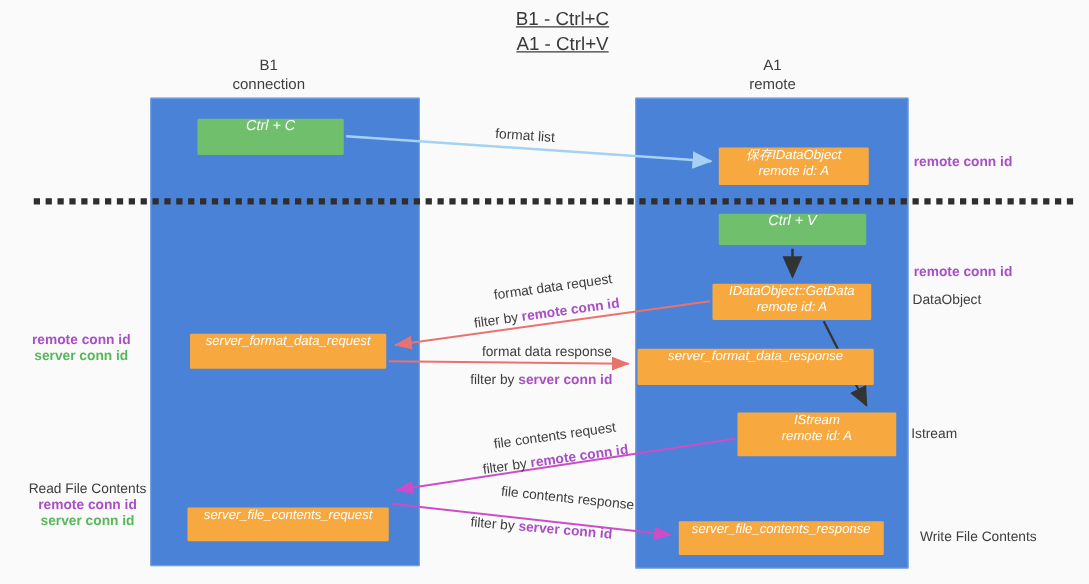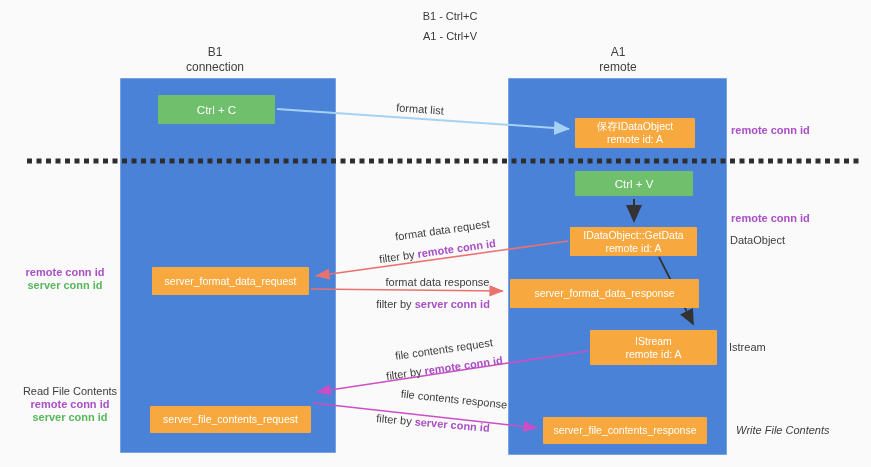--- a/index.html
+++ b/index.html
@@ -3,25 +3,25 @@
 <meta charset="utf-8">
 <style>
   html,body{margin:0;padding:0;background:#fafafa;}
   .canvas{
     position:relative;width:871px;height:467px;overflow:hidden;
     background:#fafafa;
     font-family:"Liberation Sans","DejaVu Sans",sans-serif;
     color:#3d3d3d;
   }
   .abs{position:absolute;}
-  .title{left:330px;top:6px;width:240px;text-align:center;font-size:11px;line-height:20px;color:#3a3a3a;}
+  .title{left:330px;top:6px;width:240px;text-align:center;font-size:15px;line-height:20px;color:#3a3a3a;text-decoration:underline;}
   .lane-header{width:120px;text-align:center;font-size:12px;line-height:15px;color:#3f3f3f;}
   .lane{background:#4a82d8;border-radius:1px;box-shadow:inset 0 0 0 1px rgba(255,255,255,0.25);}
-  .box{display:flex;flex-direction:column;justify-content:center;align-items:center;
-       color:#fff;text-align:center;border-radius:1px;}
+  .box{display:flex;flex-direction:column;align-items:center;
+       color:#fff;text-align:center;border-radius:1px;font-style:italic;}
   .gbox{background:#6fbf6d;font-size:11.5px;}
   .obox{background:#f7a940;font-size:10.5px;line-height:13px;}
   .lbl{font-size:11px;line-height:13px;color:#3d3d3d;text-align:center;white-space:nowrap;}
   .purple{color:#a94fc5;font-weight:bold;}
   .greent{color:#57b75b;font-weight:bold;}
   svg.overlay{position:absolute;left:0;top:0;pointer-events:none;}
 </style>
 </head>
 <body>
 
@@ -139,21 +139,21 @@
   <div class="abs lbl" style="left:395px;top:393px;width:118px;transform:rotate(6deg);">file contents response</div>
   <div class="abs lbl" style="left:368px;top:417px;width:130px;transform:rotate(5deg);">
     <span>filter by</span>
     <span class="purple">server conn id</span>
   </div>
 
   <div class="abs lbl purple" style="left:731px;top:124px;text-align:left;">remote conn id</div>
   <div class="abs lbl purple" style="left:731px;top:212px;text-align:left;">remote conn id</div>
   <div class="abs lbl" style="left:730px;top:234px;text-align:left;">DataObject</div>
   <div class="abs lbl" style="left:729px;top:341px;text-align:left;">Istream</div>
-  <div class="abs lbl" style="left:736px;top:424px;text-align:left;font-style:italic;">Write File Contents</div>
+  <div class="abs lbl" style="left:736px;top:424px;text-align:left;">Write File Contents</div>
 
   <div class="abs lbl" style="left:14px;top:266px;width:102px;">
     <div class="purple">remote conn id</div>
     <div class="greent">server conn id</div>
   </div>
 
   <div class="abs lbl" style="left:14px;top:385px;width:112px;">
     <div style="margin-bottom:0;">Read File Contents</div>
     <div class="purple">remote conn id</div>
     <div class="greent">server conn id</div>

